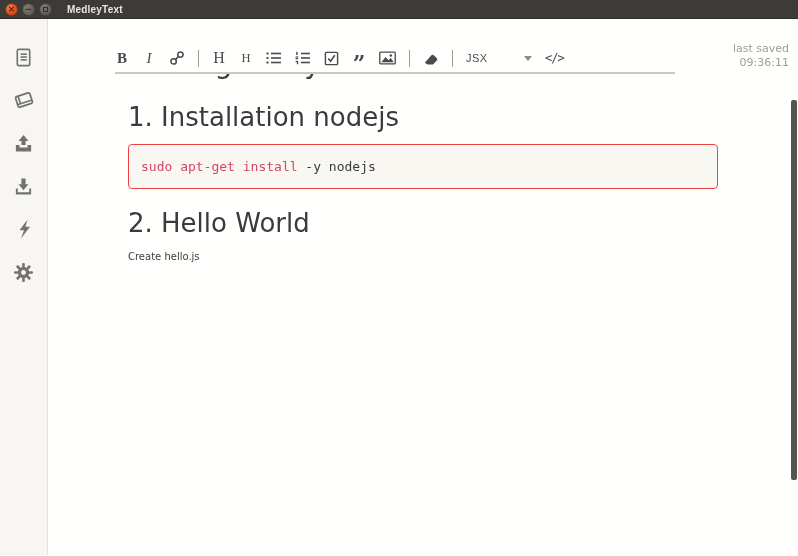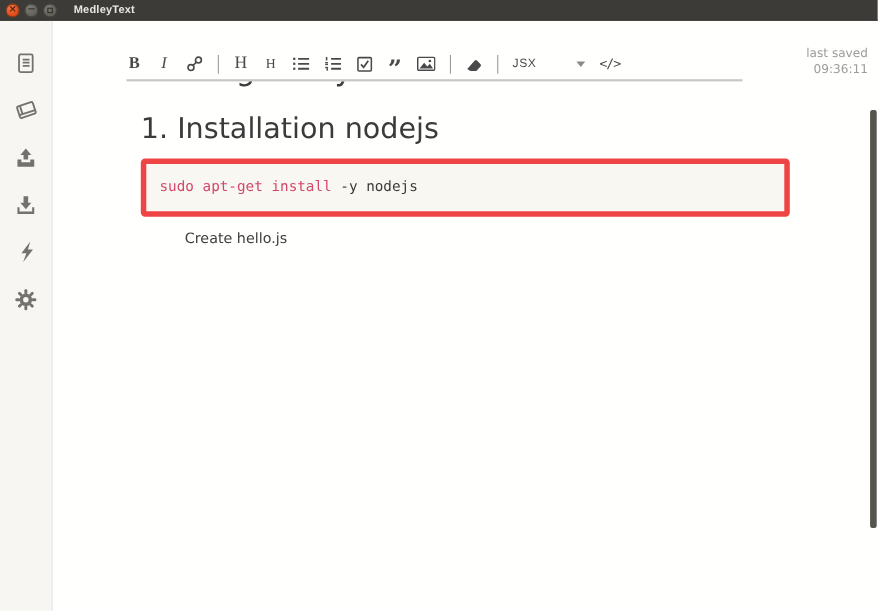--- a/index.html
+++ b/index.html
@@ -57,27 +57,27 @@
     font-size:11px; line-height:14px; color:#9c9c9a;
   }
 
   
   .viewport { position:absolute; top:55px; left:0; right:0; bottom:0; overflow:hidden; }
   .doc { margin-left:80px; width:590px; color:#3d3d3d; }
   .doc-title { font-size:28px; font-weight:500; line-height:38px; margin-top:-29px; white-space:nowrap; }
   .intro { font-size:13.5px; margin-top:13px; }
   .doc h2 { font-size:26px; font-weight:400; color:#3b3b3b; margin:19px 0 0; }
   .codeblock {
-    background:#f8f7f2; border:5px solid #ef4444; border-radius:4px;
+    background:#f8f7f2; border:1px solid #ef4444; border-radius:4px;
     padding:9px 12px; margin-top:12px;
     font-family:"DejaVu Sans Mono", monospace; font-size:13px; line-height:25px; color:#3a3a3a;
     cursor:text;
   }
   .hl { color:#d5466b; }
-  .create { font-size:13px; margin-top:13px;margin-left:40px; }
+  .create { font-size:10px; margin-top:13px; }
 
   .scroll-thumb {
     position:absolute; right:1px; top:81px; width:6px; height:380px;
     background:#56544e; border-radius:2px; cursor:pointer;
   }
 </style>
 </head>
 <body>
 
 <div class="titlebar">
@@ -250,19 +250,20 @@
 
     <div class="viewport">
       <div class="doc">
         <h1 class="doc-title">Getting ready</h1>
 
         <h2>1. Installation nodejs</h2>
         <div class="codeblock">
           <div><span class="hl">sudo apt-get install</span><span> -y nodejs</span></div>
         </div>
 
+        <h2>2. Hello World</h2>
         <p class="create">Create hello.js</p>
       </div>
     </div>
 
     <div class="scroll-thumb"></div>
   </div>
 </div>
 
 </body></html>

